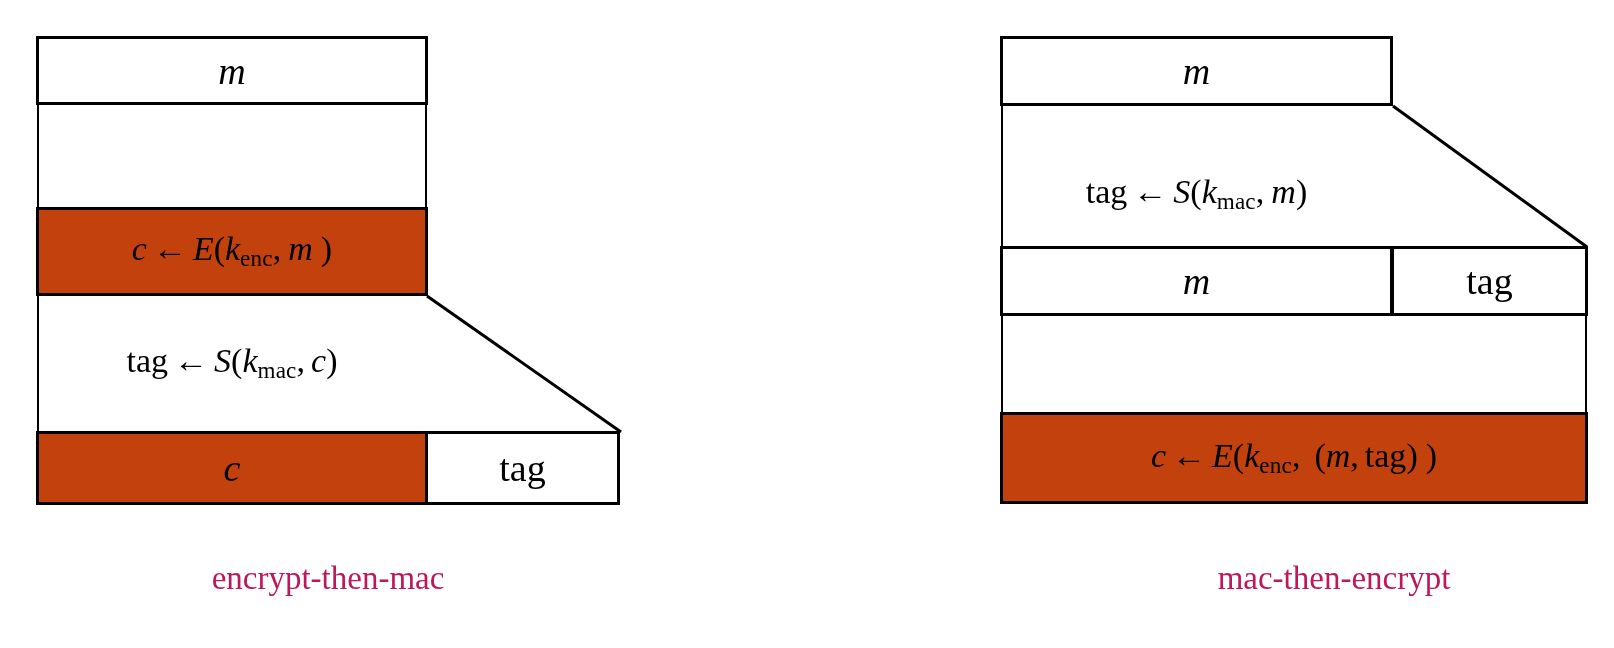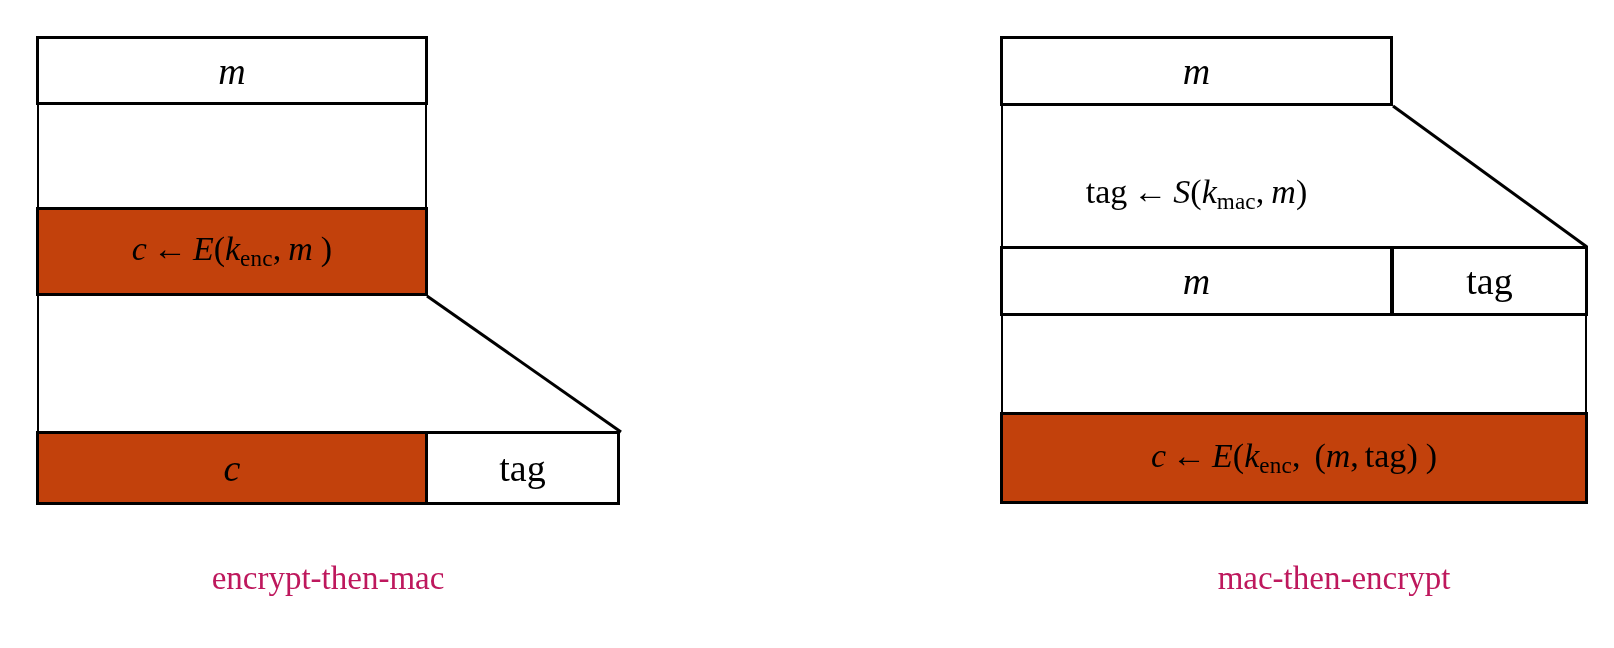--- a/index.html
+++ b/index.html
@@ -105,20 +105,25 @@
     <div class="box" style="left:36px; top:36px; width:392px; height:69px;">
       <span class="lbl var" style="font-size:38px;">m</span>
     </div>
 
     <div class="box shaded" style="left:36px; top:207px; width:392px; height:89px;">
       <span class="lbl" style="font-size:34px;">
         <span class="var">c</span><span class="arrow">←</span><span class="var">E</span><span class="op">(</span><span class="var">k</span><span class="sub">enc</span><span class="op">,</span><span style="padding-left:7px;" class="var">m</span><span class="op" style="padding-left:8px;">)</span>
       </span>
     </div>
 
+    <div class="floating" style="left:36px; top:296px; width:392px; height:135px;">
+      <span class="lbl" style="font-size:34px;">
+        <span class="mathrm">tag</span><span class="arrow">←</span><span class="var">S</span><span class="op">(</span><span class="var">k</span><span class="sub">mac</span><span class="op">,</span><span style="padding-left:6px;" class="var">c</span><span class="op">)</span>
+      </span>
+    </div>
 
     <svg class="connector" width="200" height="140" style="left:425px; top:294px;" viewBox="0 0 200 140">
       <line x1="2" y1="2" x2="196" y2="138" stroke="#000000" stroke-width="3"></line>
     </svg>
 
     <div class="box shaded" style="left:36px; top:431px; width:392px; height:74px;">
       <span class="lbl var" style="font-size:38px;">c</span>
     </div>
     <div class="box" style="left:425px; top:431px; width:195px; height:74px;">
       <span class="lbl mathrm" style="font-size:38px;">tag</span>

